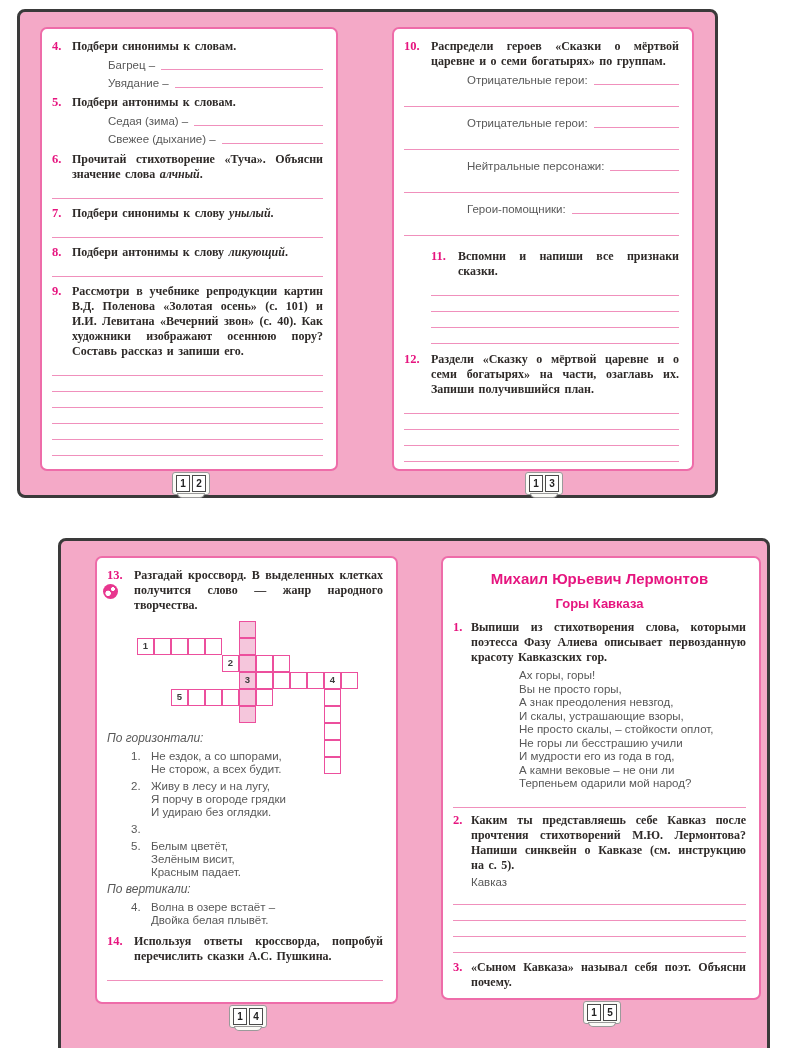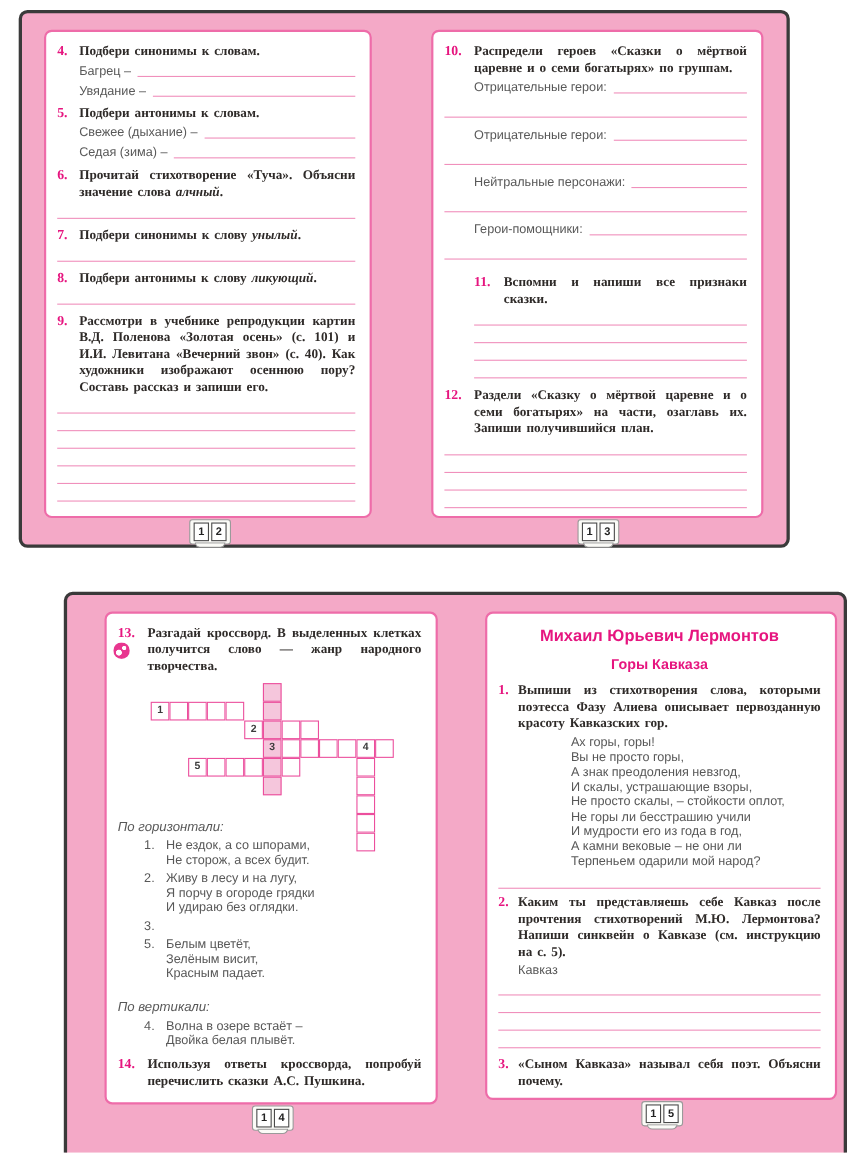--- a/index.html
+++ b/index.html
@@ -17,37 +17,37 @@
   .pcontent{padding:10px 13px 0 10px;}
   .task{display:flex;}
   .tnum{flex:none;font-weight:700;color:var(--accent_magenta);font-size:12.5px;line-height:15px;}
   .w1{width:20px;} .w2{width:27px;} .w15{width:18px;}
   .tbody{flex:1;min-width:0;}
   .ttext{font-weight:700;color:var(--text_dark);font-size:12px;line-height:15px;
          text-align:justify;text-align-last:left;word-spacing:1.5px;}
   .it{font-style:italic;}
   .lrow{display:flex;align-items:flex-end;height:18px;}
   .llabel{flex:none;font-family:"Liberation Sans",sans-serif;color:var(--text_gray);
-          font-size:11.5px;padding-right:6px;line-height:14px;}
+          font-size:11.5px;padding-right:6px;line-height:14px;margin-left:36px;}
   .lline{flex:1;border-bottom:1.5px solid var(--line_pink);margin-bottom:2px;}
   .wlines{margin-top:1px;}
   .wline{height:15px;border-bottom:1.5px solid var(--line_pink);}
   .outd1{margin-left:-20px;} .outd2{margin-left:-27px;} .outd15{margin-left:-18px;}
   .grp .wline{margin-left:-27px;margin-top:4px;}
   .grp{margin-bottom:5px;}
   .sans{font-family:"Liberation Sans",sans-serif;color:var(--text_gray);font-size:11.5px;}
   
   .crossword{position:relative;height:112px;margin-top:3px;overflow:visible;}
   .cwcell{position:absolute;width:17px;height:17px;box-sizing:border-box;background:#fff;
           border:1.5px solid #ec4f9d;font:700 9.5px/14px "Liberation Sans",sans-serif;
           color:#3c3c3c;text-align:center;}
   .cwcell.sh{background:var(--crossword_shade);}
   .clues{width:215px;}
   .clue-title{font-family:"Liberation Sans",sans-serif;color:var(--text_gray);
-              font-style:italic;font-size:12px;line-height:15px;margin-top:16px;}
+              font-style:italic;font-size:12px;line-height:15px;margin-top:3px;}
   .clue{display:flex;margin-top:4px;padding-left:24px;}
   .cnum{flex:none;width:20px;font-family:"Liberation Sans",sans-serif;
         color:var(--text_gray);font-size:11.5px;line-height:13px;}
   .clines{flex:1;font-family:"Liberation Sans",sans-serif;color:var(--text_gray);
           font-size:11.5px;line-height:13px;}
   
   .author{text-align:center;font-family:"Liberation Sans",sans-serif;font-weight:700;
           color:var(--accent_magenta);font-size:15px;line-height:18px;margin-top:4px;}
   .subtitle{text-align:center;font-family:"Liberation Sans",sans-serif;font-weight:700;
             color:var(--accent_magenta);font-size:13px;line-height:16px;margin-top:8px;}
@@ -89,25 +89,25 @@
               <span class="llabel">Увядание –</span>
               <span class="lline"></span>
             </div>
           </div>
         </div>
         <div class="task" style="margin-bottom:6px;">
           <span class="tnum w1">5.</span>
           <div class="tbody">
             <div class="ttext">Подбери антонимы к словам.</div>
             <div class="lrow">
+              <span class="llabel">Седая (зима) –</span>
+              <span class="lline"></span>
+            </div>
+            <div class="lrow">
               <span class="llabel">Свежее (дыхание) –</span>
-              <span class="lline"></span>
-            </div>
-            <div class="lrow">
-              <span class="llabel">Седая (зима) –</span>
               <span class="lline"></span>
             </div>
           </div>
         </div>
         <div class="task" style="margin-bottom:7px;">
           <span class="tnum w1">6.</span>
           <div class="tbody">
             <div class="ttext"><span>Прочитай стихотворение «Туча». Объясни значение слова </span><span class="it">алчный</span><span>.</span></div>
             <div class="wlines outd1">
                 <div class="wline"></div>

